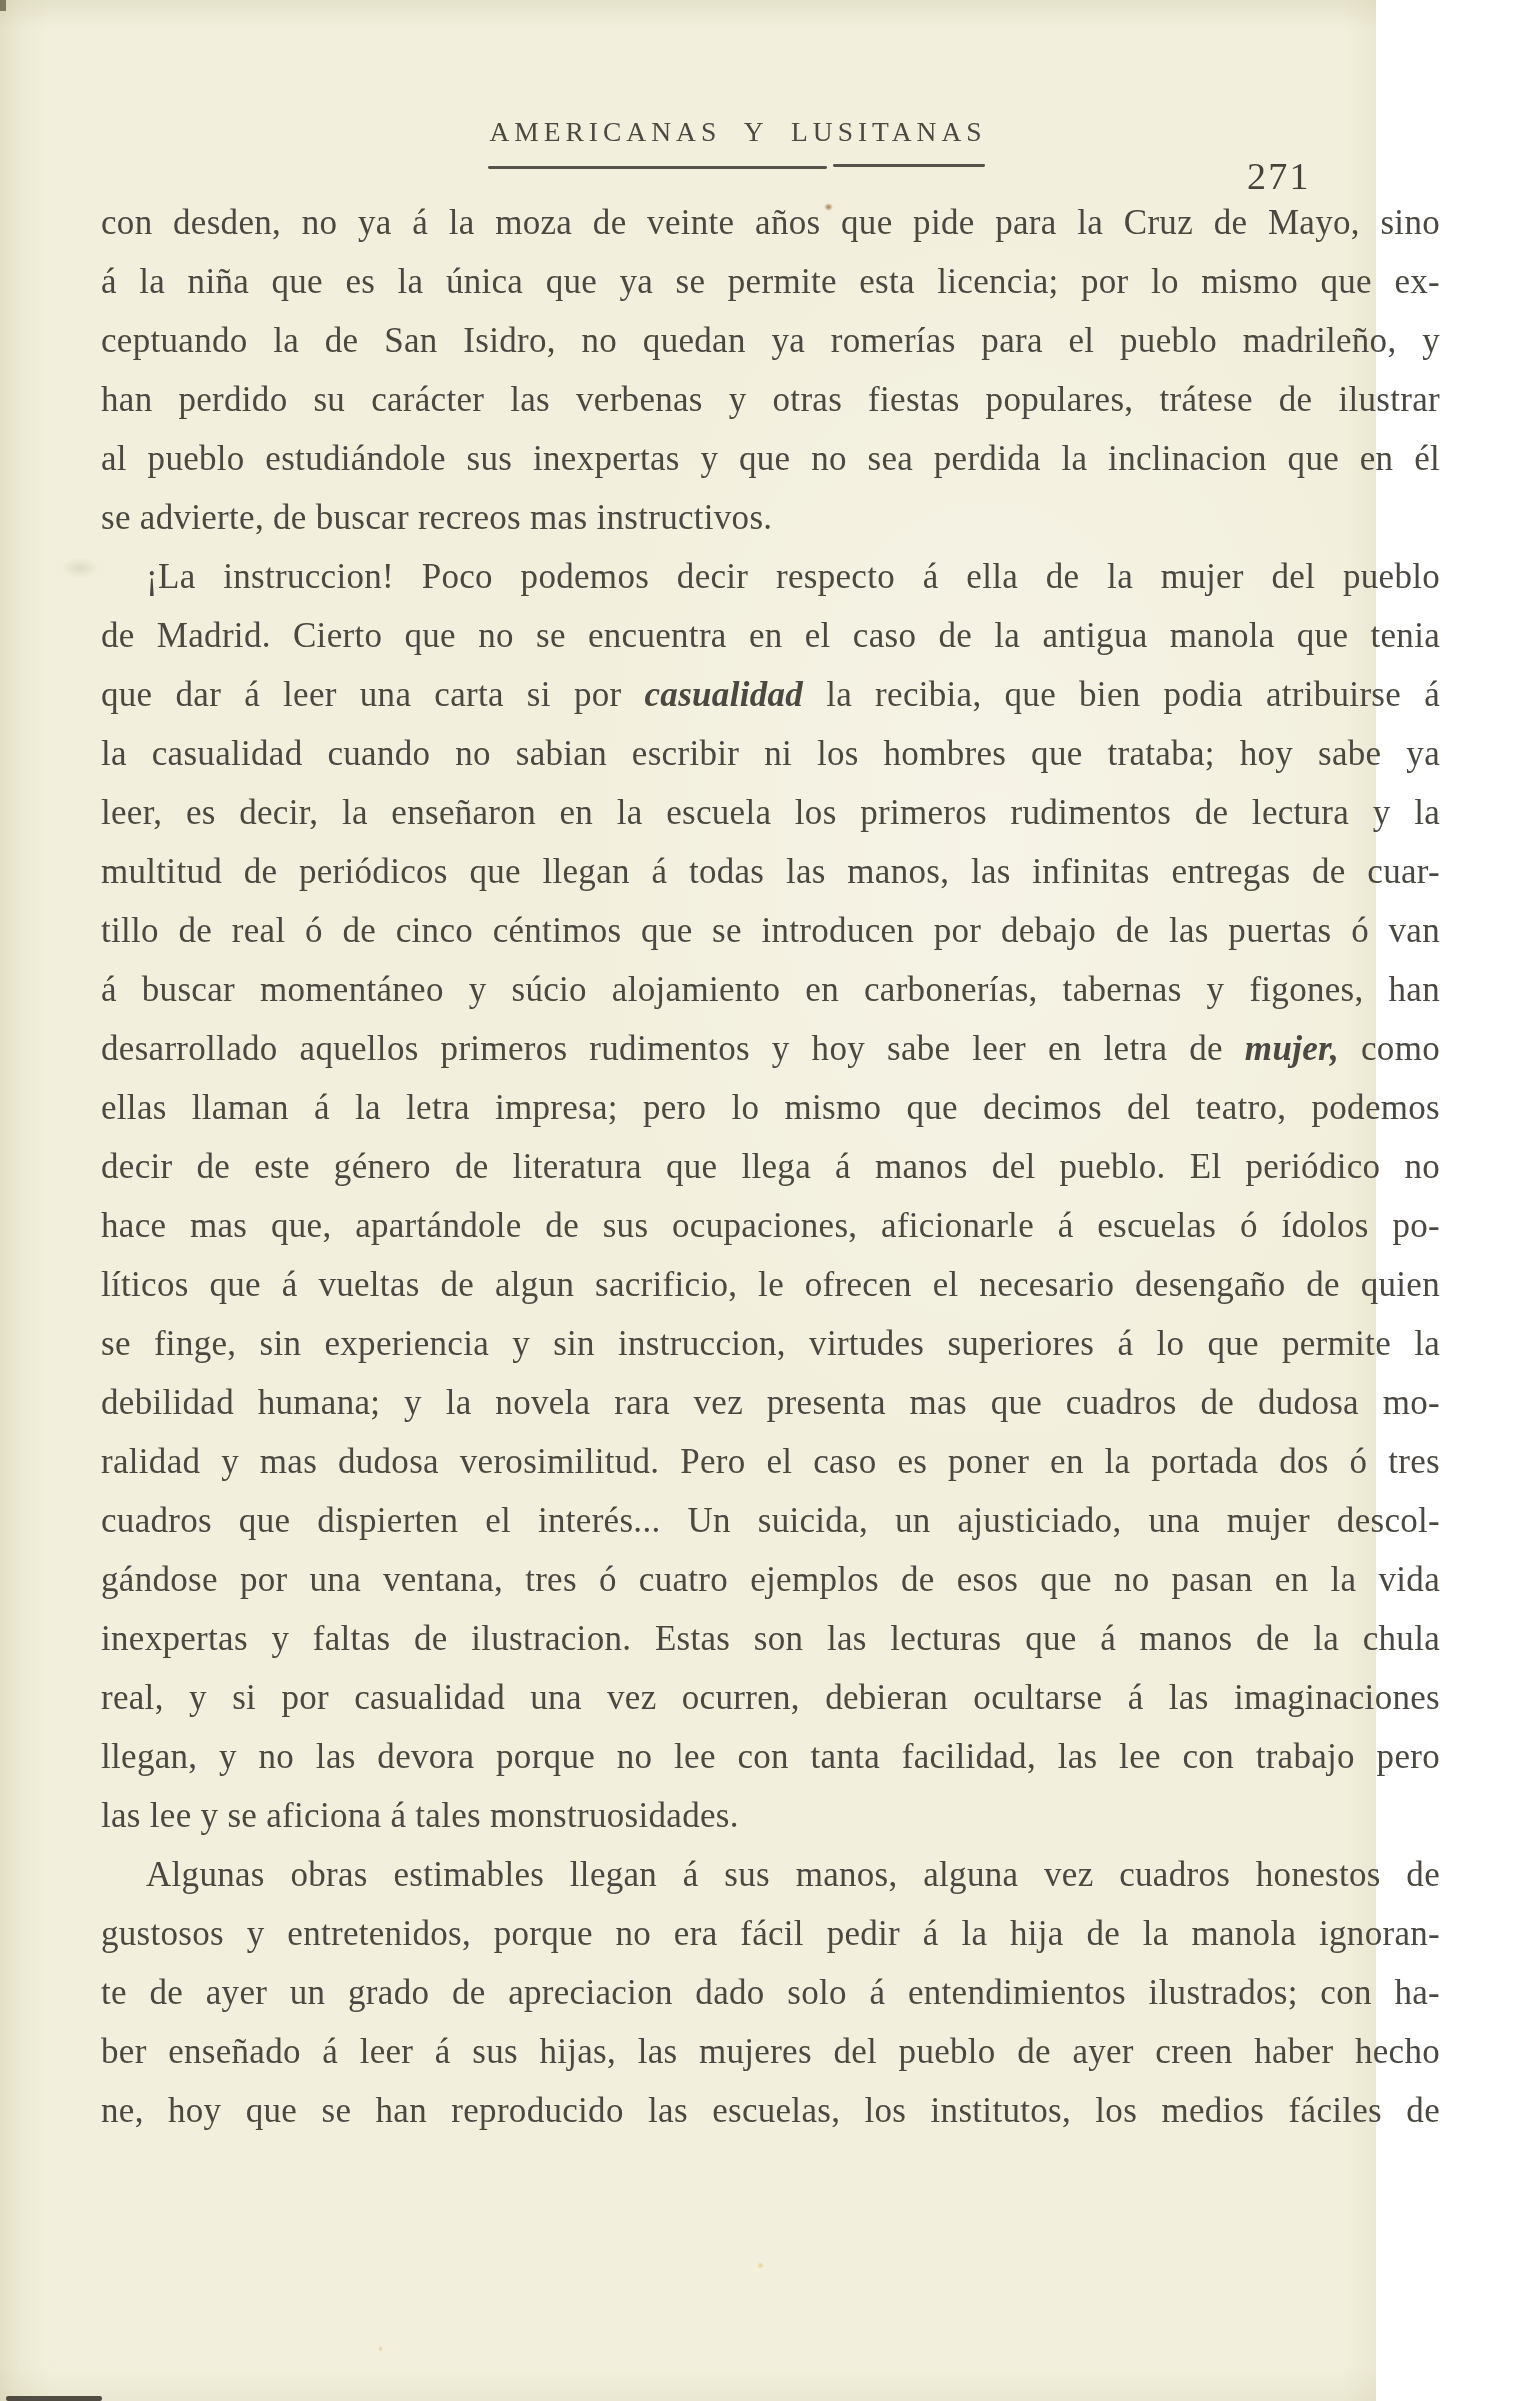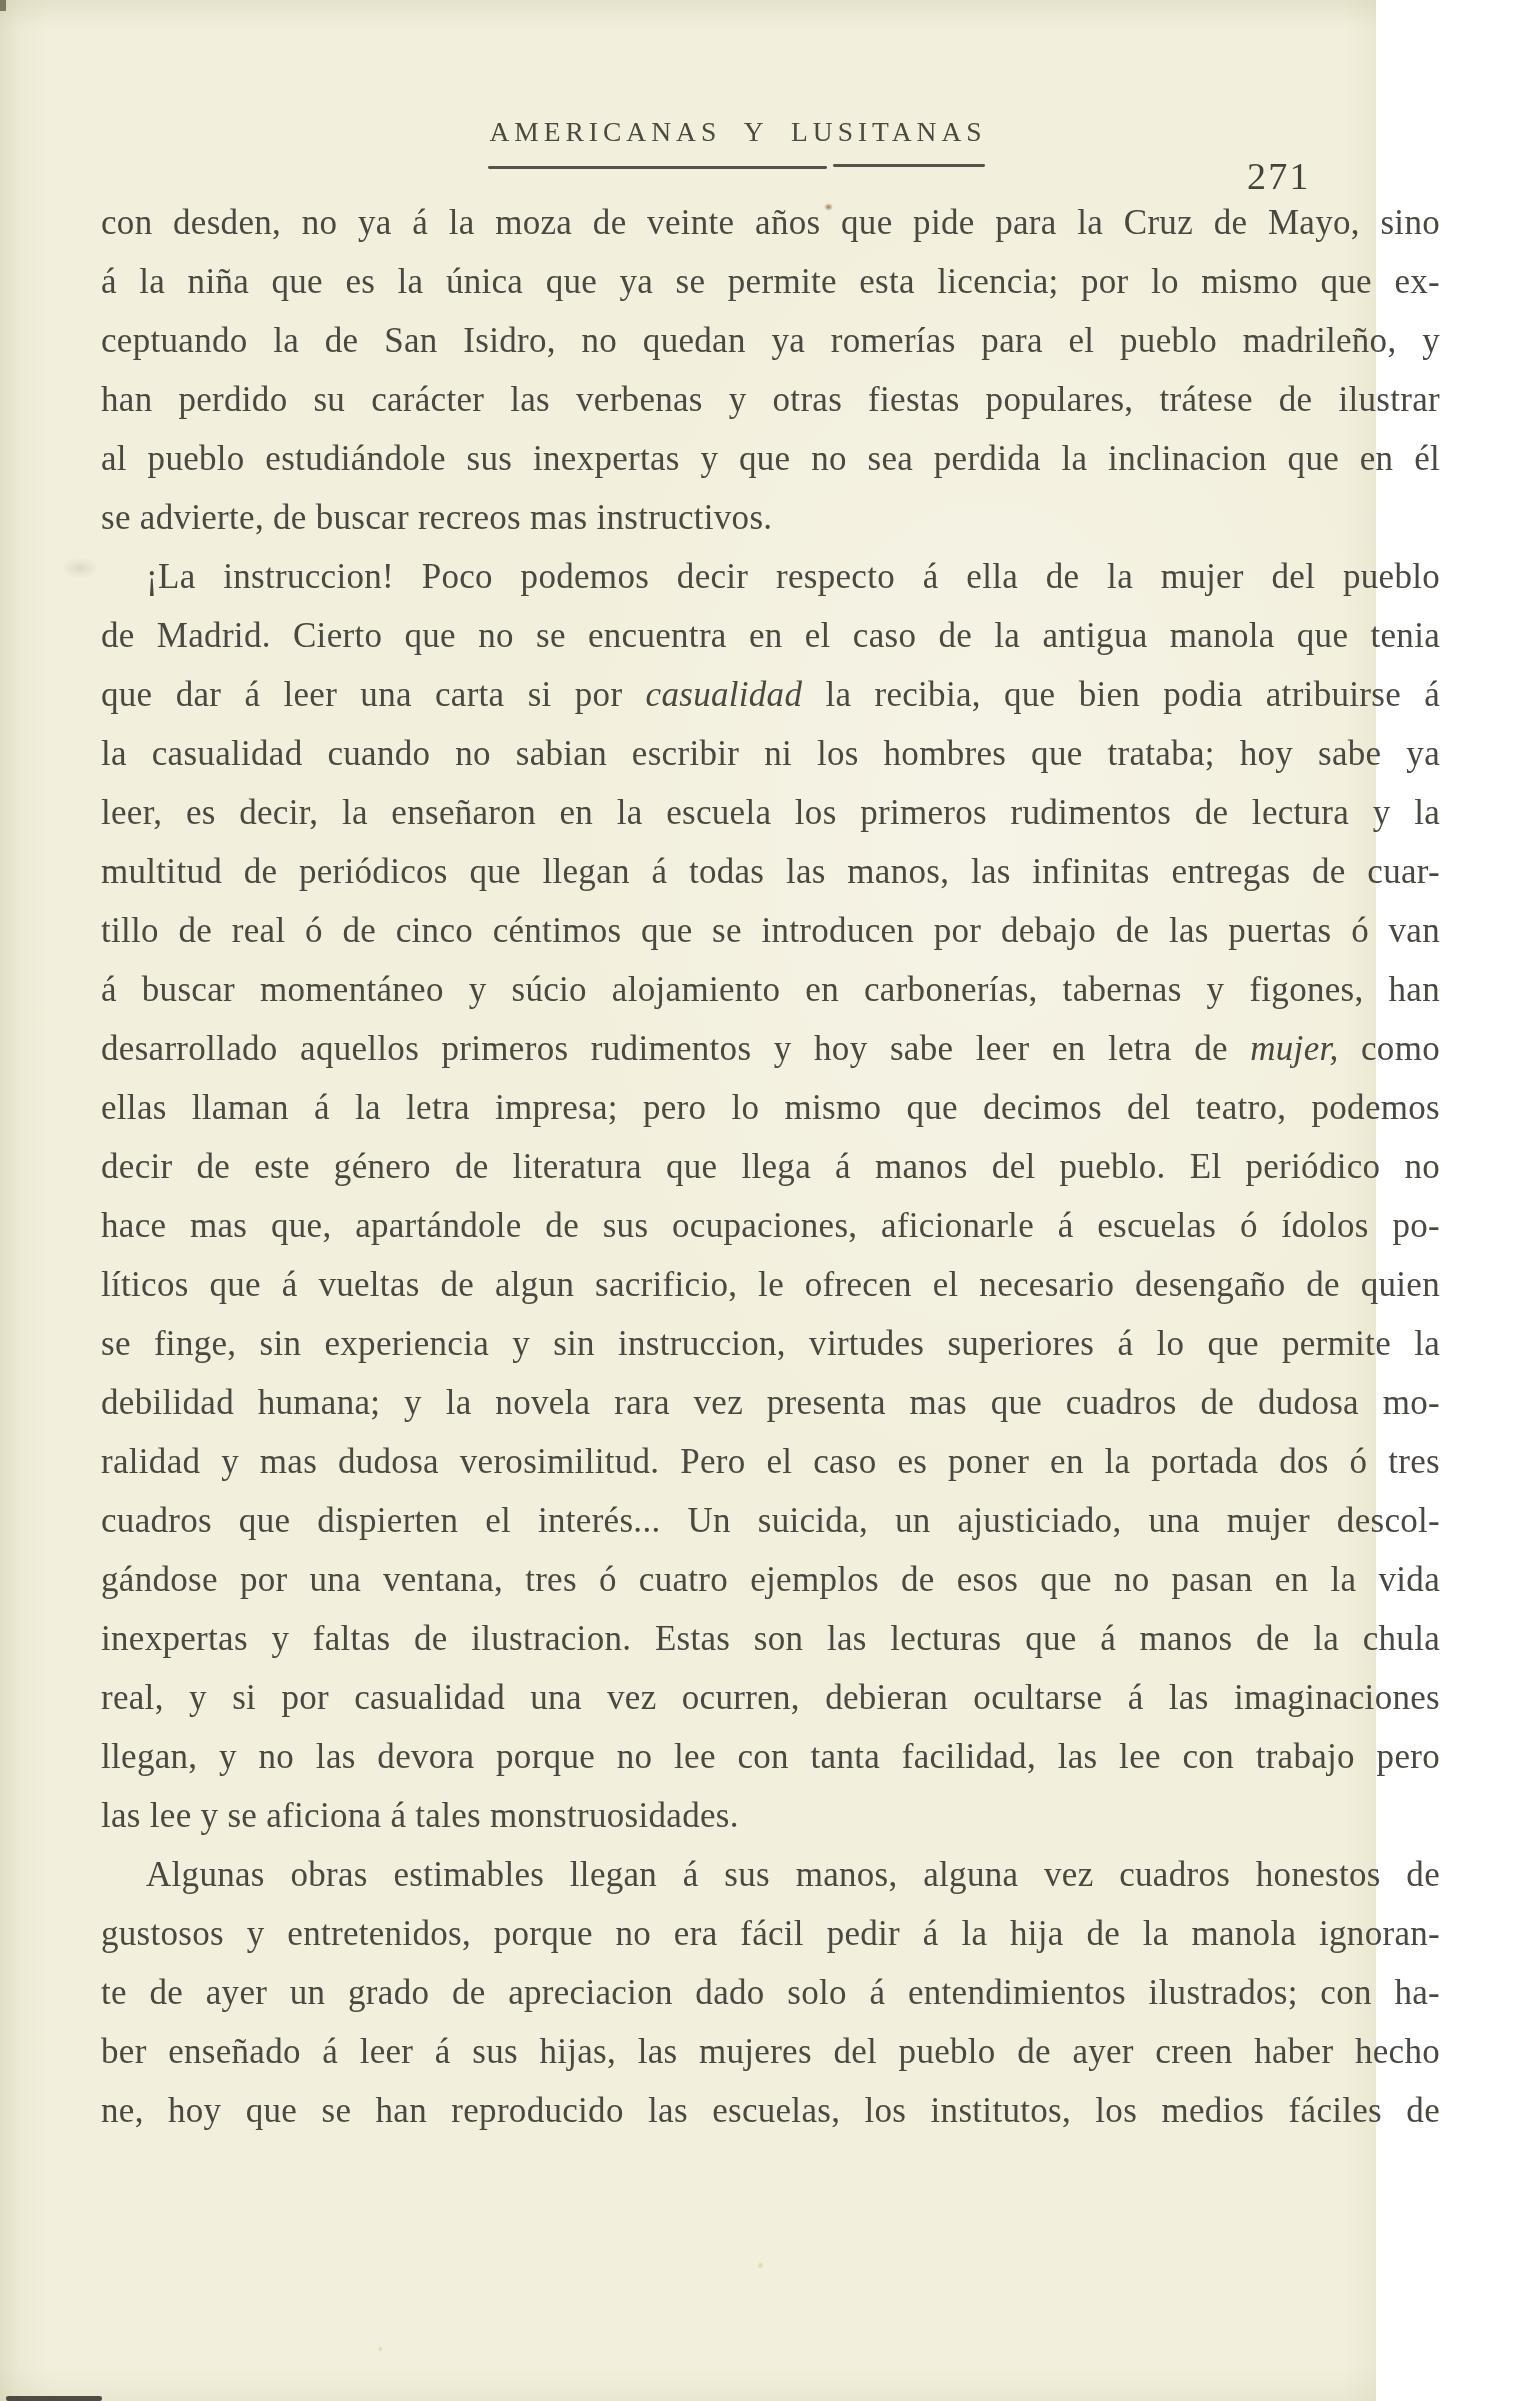--- a/index.html
+++ b/index.html
@@ -61,21 +61,21 @@
     height: 59px;
     line-height: 59px;
     font-size: 35px;
     text-align: justify;
     text-align-last: justify;
     white-space: normal;
     letter-spacing: 0.3px;
   }
   .text-line.lastline { text-align-last: left; }
   .text-line.indent { text-indent: 45px; }
-  .text-line i { font-style: italic; }
+  .text-line i { font-style: italic; font-weight: bold; }
 
   
   .corner-sliver-topleft {
     position: absolute; top: 0; left: 0;
     width: 5.8px; height: 11px;
     background: #6b6a4e; opacity: 0.85;
   }
   .edge-sliver-bottomleft {
     position: absolute; top: 2396px; left: 5.8px;
     width: 96px; height: 5px;

